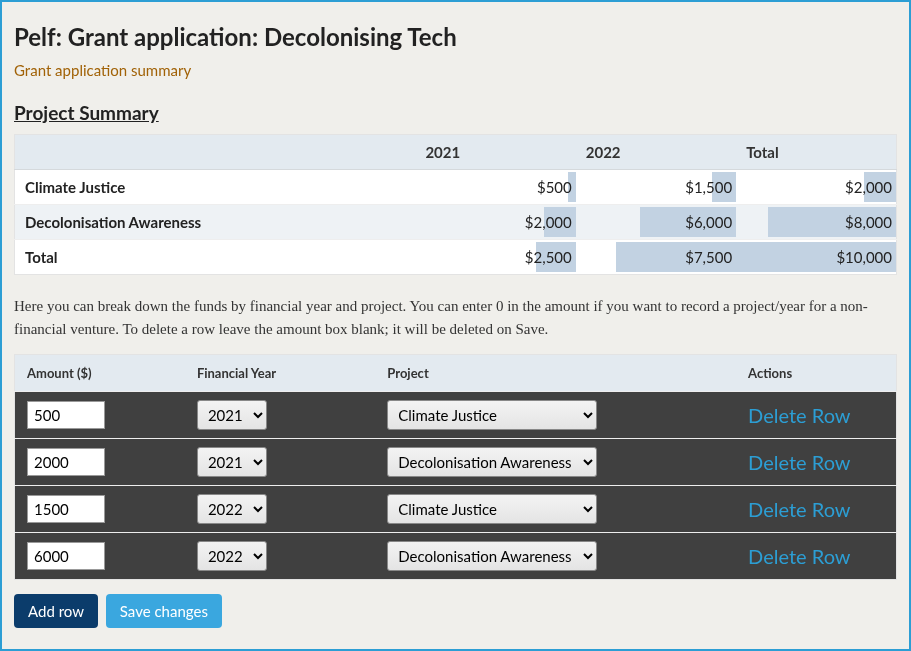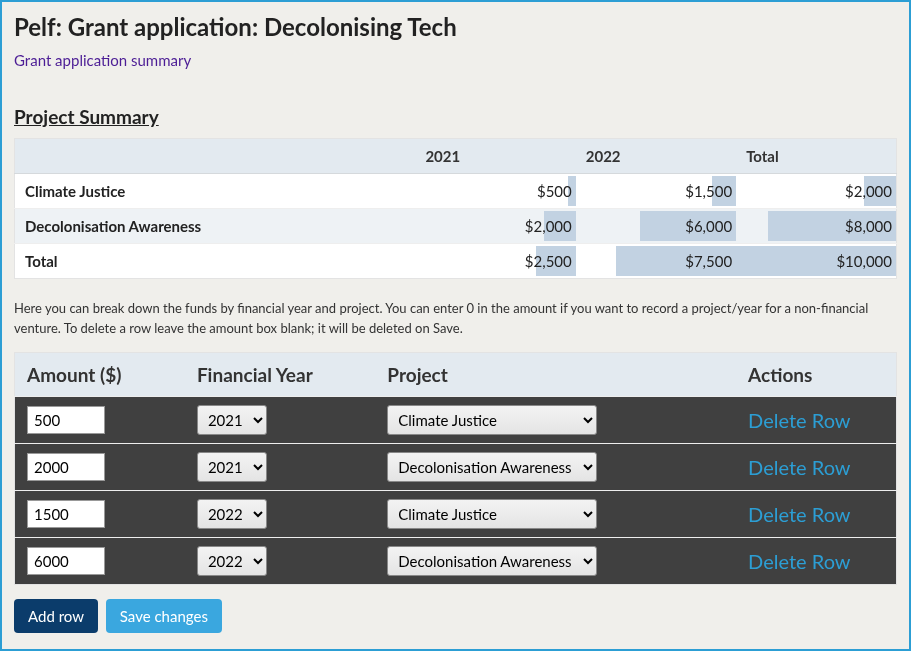--- a/index.html
+++ b/index.html
@@ -7,35 +7,35 @@
       font-family: "Lato", "Helvetica Neue", Arial, sans-serif;
       background: #f0efeb;
       color: #222;
       font-size: 15px;
     }
     .frame {
       width: 911px;
       height: 651px;
       border: 2px solid #2c9ed4;
       background: #f0efeb;
-      padding: 8px 12px;
+      padding: 18px 12px;
       overflow: hidden;
     }
     h1 {
       font-size: 24px;
       font-weight: 700;
       color: #222;
       margin: 2px 0 10px 0;
     }
     .summary-link {
-      color: #4c1d95;
+      color: #a16207;
       text-decoration: none;
       font-size: 15px;
       display: inline-block;
-      margin-bottom: 32px;
+      margin-bottom: 18px;
       cursor: pointer;
     }
     h2 {
       font-size: 19px;
       font-weight: 700;
       color: #222;
       margin: 4px 0 10px 0;
       text-decoration: underline;
     }
     
@@ -94,41 +94,42 @@
     }
     .bar-text {
       position: absolute;
       right: 4px;
       top: 50%;
       transform: translateY(-50%);
       font-size: 15px;
       color: #222;
     }
     .help-text {
-      font-size: 13px;
+      font-size: 15px;
       color: #333;
       line-height: 1.5;
       margin: 6px 8px 14px 0;
       max-width: 870px;
+      font-family: Liberation Serif, serif;
     }
     
     .edit-table {
       width: 100%;
       border-collapse: collapse;
       background: #fff;
       border: 1px solid #e3e3e3;
       margin-bottom: 14px;
     }
     .edit-table thead th {
       background: #e3eaf0;
       font-weight: 700;
       color: #333;
       text-align: left;
       padding: 10px 12px;
-      font-size: 19px;
+      font-size: 13px;
     }
     .edit-table td {
       padding: 8px 12px;
       border-top: 1px solid #eee;
       background: #404040;
     }
     .edit-table td.amt-col { width: 170px; }
     .edit-table td.fy-col { width: 190px; }
     .edit-table td.proj-col { width: 360px; }
     .edit-table td.act-col { width: 160px; }

